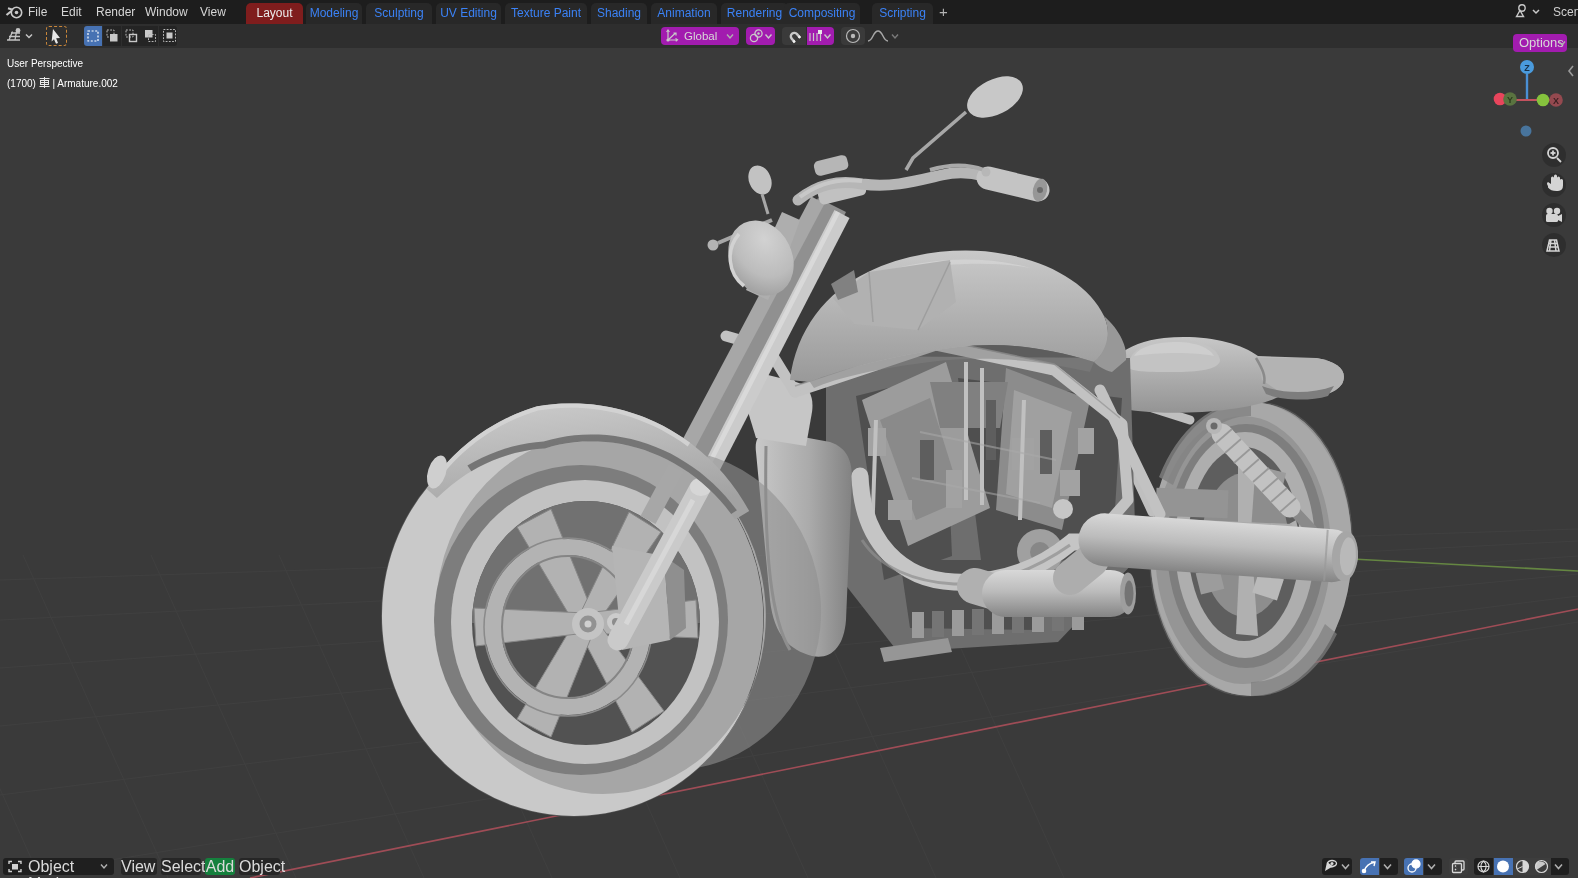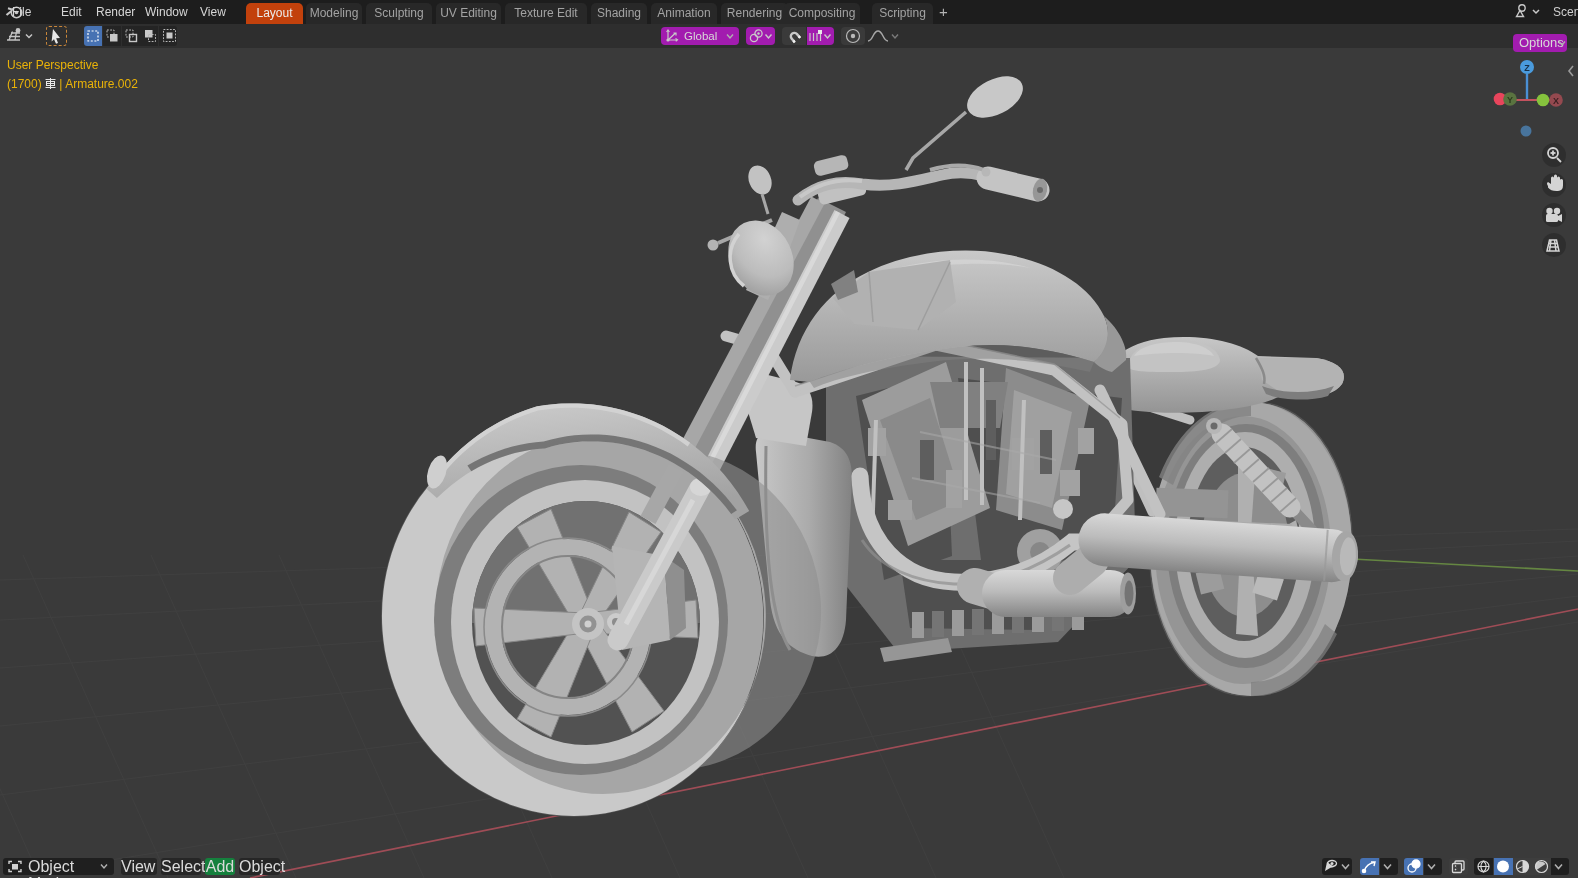--- a/index.html
+++ b/index.html
@@ -1,49 +1,49 @@
 <!DOCTYPE html>
 <html><head>
 <meta charset="utf-8">
 <style>
 *{margin:0;padding:0;box-sizing:border-box}
 html,body{width:1578px;height:878px;overflow:hidden;background:#3a3a3a;font-family:"Liberation Sans",sans-serif;}
 .topbar{position:absolute;left:0;top:0;width:1578px;height:24px;background:#1d1d1d;z-index:5}
 .topbar svg,.row2 svg{position:absolute}
 .menu{position:absolute;top:0;height:24px;line-height:24px;color:#d6d6d6;font-size:12px}
-.tab{position:absolute;top:3px;height:21px;line-height:21px;text-align:center;font-size:12px;color:#a3a3a3;background:#282828;border-radius:5px 5px 0 0}
-.tab.act{background:#c2410c;color:#ececec}
+.tab{position:absolute;top:3px;height:21px;line-height:21px;text-align:center;font-size:12px;color:#3b82f6;background:#282828;border-radius:5px 5px 0 0}
+.tab.act{background:#7f1d1d;color:#ececec}
 .row2{position:absolute;left:0;top:24px;width:1578px;height:24px;background:#2e2e2e;z-index:5}
 .btn{position:absolute;background:#a21caf;border-radius:4px;color:#d8d8d8;font-size:11.5px}
 .btn svg{position:absolute}
-.ovl{position:absolute;color:#eab308;font-size:12px;z-index:3}
+.ovl{position:absolute;color:#ffffff;font-size:10px;z-index:3}
 .bbar{position:absolute;left:0;top:858px;width:1578px;height:17px;z-index:4;color:#d8d8d8;font-size:16px}
 .bbtn{position:absolute;top:0;height:17px;line-height:17px;background:#1f1f1f;border-radius:3px;color:#dadada}
 </style>
 </head>
 <body>
 <div class="topbar">
 <svg width="24" height="24" style="left:3px;top:0">
       <g fill="none" stroke="#c8c8c8" stroke-width="1.6">
 <circle cx="13.5" cy="12.5" r="5.2"></circle>
         <circle cx="13.5" cy="12.5" r="1.8" fill="#c8c8c8" stroke="none"></circle>
 <path d="M8.5 11 L3.5 15" stroke-width="2.2"></path>
         <path d="M9 9.5 L5 8.2" stroke-width="2"></path>
       </g>
     </svg>
-<div class="menu" style="left:12px">File</div>
+<div class="menu" style="left:28px">File</div>
 <div class="menu" style="left:61px">Edit</div>
 <div class="menu" style="left:96px">Render</div>
 <div class="menu" style="left:145px">Window</div>
 <div class="menu" style="left:200px">View</div>
 <div class="tab act" style="left:246px;width:57px">Layout</div>
 <div class="tab" style="left:306px;width:56px">Modeling</div>
 <div class="tab" style="left:366px;width:66px">Sculpting</div>
 <div class="tab" style="left:436px;width:65px">UV Editing</div>
-<div class="tab" style="left:505px;width:82px">Texture Edit</div>
+<div class="tab" style="left:505px;width:82px">Texture Paint</div>
 <div class="tab" style="left:591px;width:56px">Shading</div>
 <div class="tab" style="left:651px;width:66px">Animation</div>
 <div class="tab" style="left:721px;width:67px">Rendering</div>
 <div class="tab" style="left:784px;width:76px">Compositing</div>
 <div class="tab" style="left:872px;width:61px">Scripting</div>
 <div class="menu" style="left:939px;color:#b4b4b4;font-size:15px">+</div>
 <svg width="40" height="24" style="left:1508px;top:0">
       <g stroke="#c9c9c9" fill="none" stroke-width="1.4">
 <circle cx="14" cy="8" r="3.2"></circle>
         <path d="M8.5 16.5 L12 10.5 L15.5 16.5 Z"></path>

